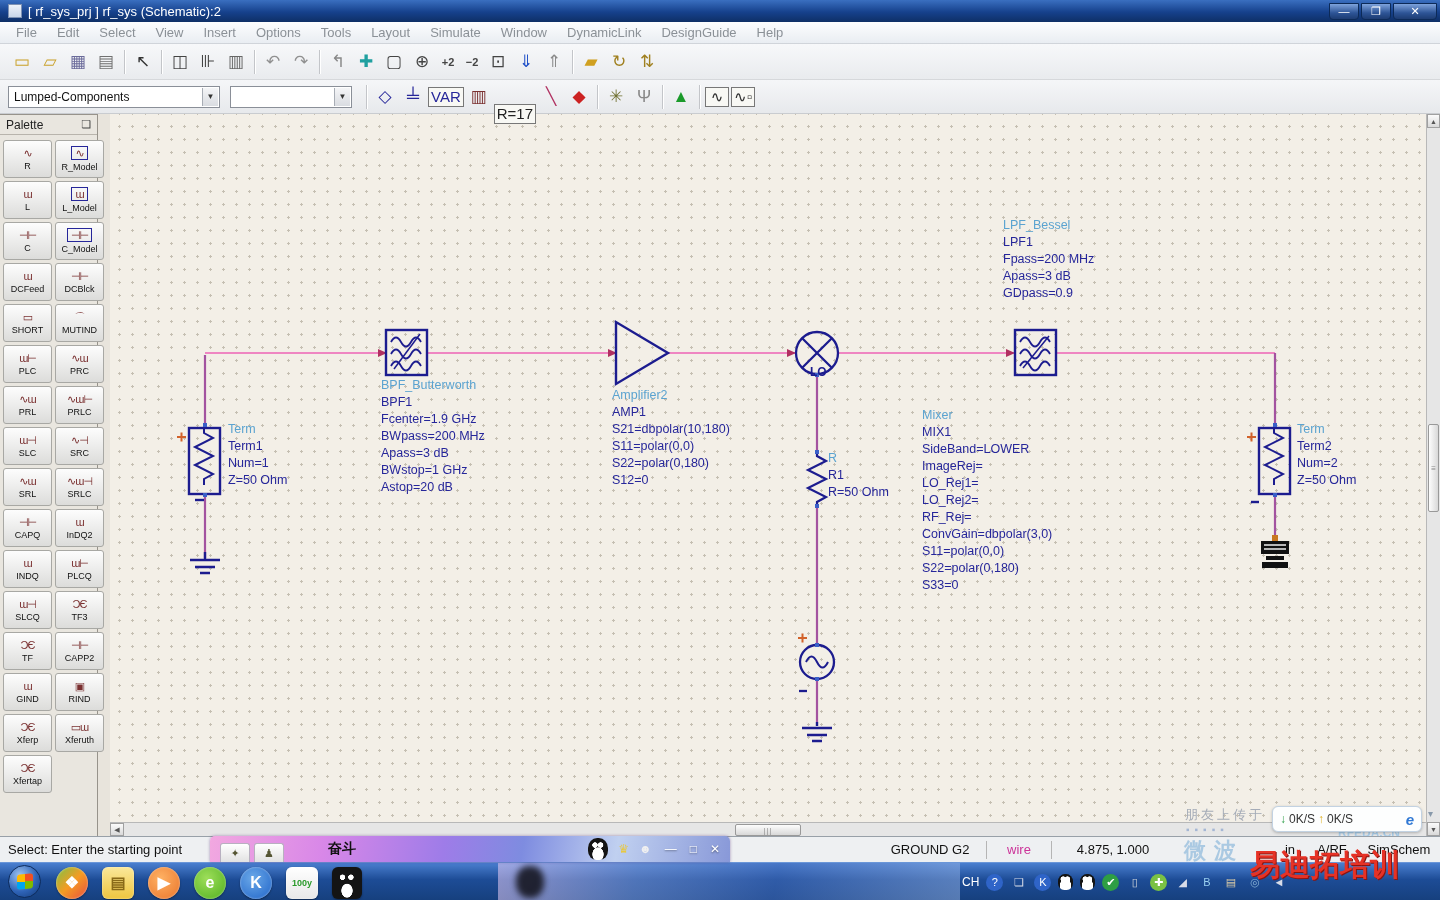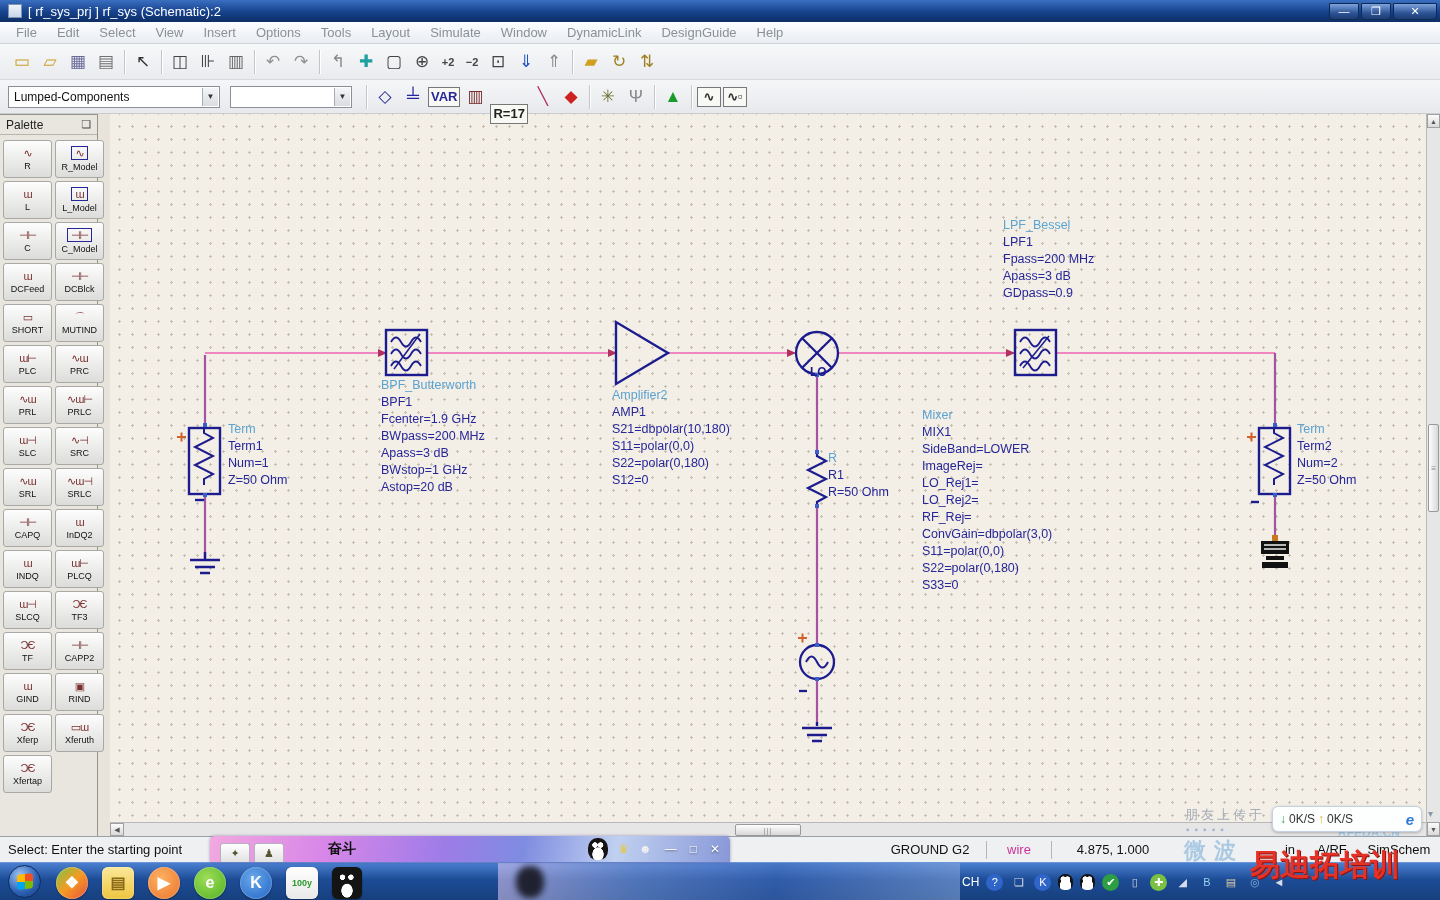--- a/index.html
+++ b/index.html
@@ -26,21 +26,21 @@
   .tb1{position:absolute;top:44px;left:0;width:1440px;height:36px;z-index:40;
     background:linear-gradient(#f7f8fa,#e9ebee);border-bottom:1px solid #d6d8db;
     display:flex;align-items:center;padding-left:8px}
   .tb2{position:absolute;top:80px;left:0;width:1440px;height:34px;z-index:40;
     background:linear-gradient(#f5f6f8,#e7e9ec);border-bottom:1px solid #c9ccd0;
     display:flex;align-items:center;padding-left:8px}
   .tbgroup{display:flex;align-items:center}
   .tbgroup>div{width:26px;height:26px;display:flex;align-items:center;justify-content:center;
     font-size:17px;color:#555;margin:0 1px;flex:none}
   .tbgroup>div.txt{font-size:11px;font-weight:bold;width:auto;min-width:22px}
-  .tbgroup>div.txtbox{font-size:13px;font-weight:bold;border:1px solid #777;height:20px;width:auto;
+  .tbgroup>div.txtbox{font-size:15px;font-weight:normal;border:1px solid #777;height:20px;width:auto;
     min-width:24px;padding:0 2px;background:#f8f8f4}
   .tbsep{width:1px;height:24px;background:#c3c5c9;margin:0 4px;box-shadow:1px 0 0 #fff}
   .dd{height:22px;background:#fff;border:1px solid #8a8f98;display:flex;align-items:center;
     font-size:12px;padding-left:5px;position:relative;margin-right:10px;color:#111}
   .dd .arrow{position:absolute;right:1px;top:1px;bottom:1px;width:16px;
     background:linear-gradient(#f4f5f7,#d9dce1);border-left:1px solid #a8adb5;display:flex;
     align-items:center;justify-content:center;font-size:8px;color:#333}
   .dd1{width:212px}.dd2{width:122px}
 
   

